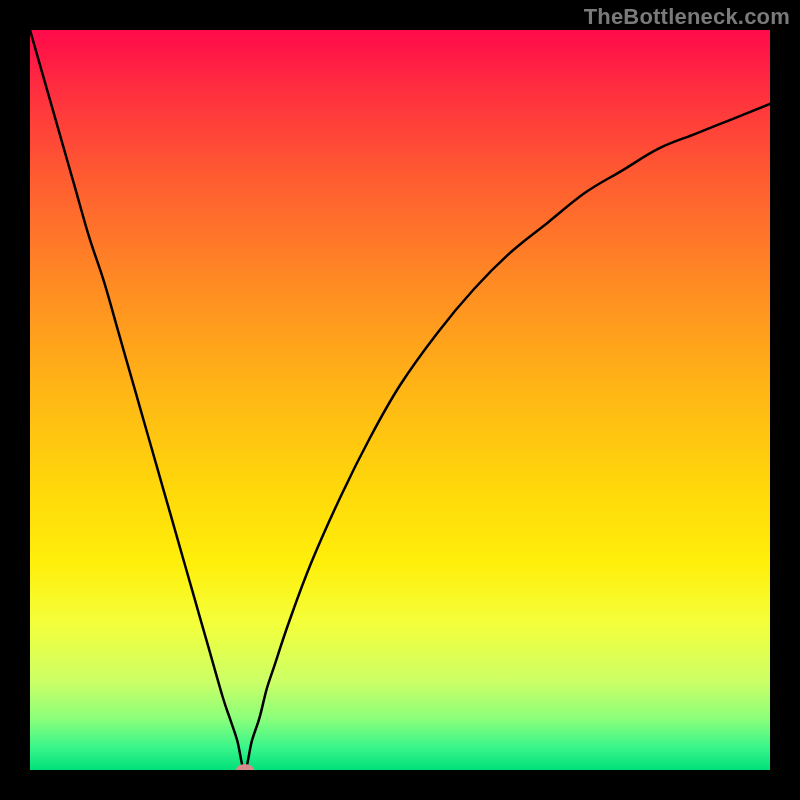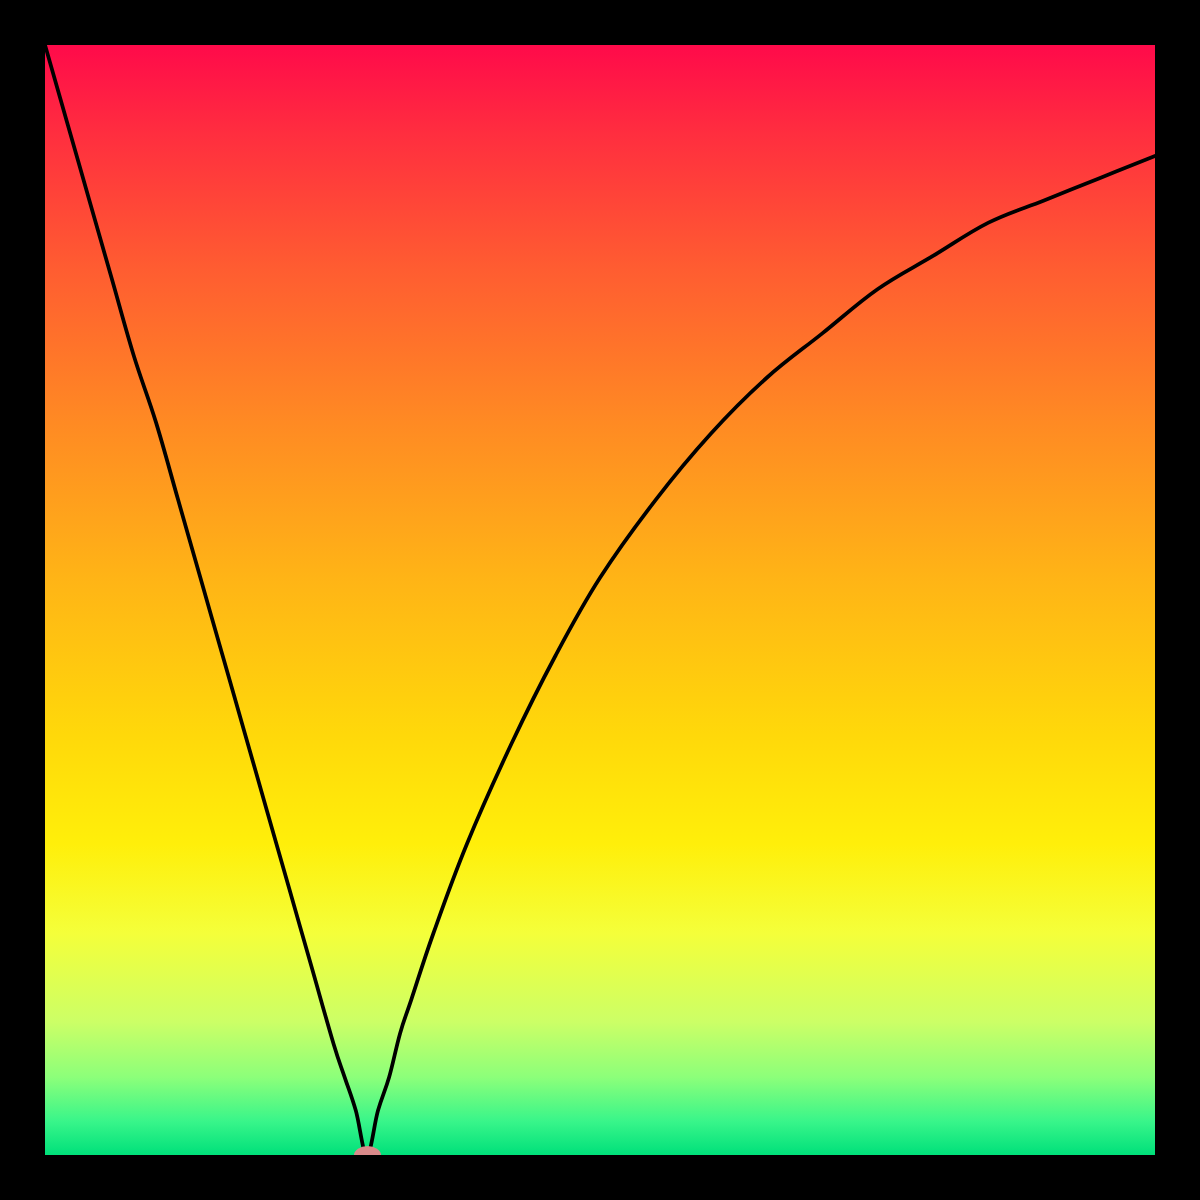--- a/index.html
+++ b/index.html
@@ -55,20 +55,21 @@
     height: 12px;
     border-radius: 50%;
     background: #d98a8a;
     transform: translate(-50%, -50%);
   }
 </style>
 </head>
 <body>
 
 <div class="frame">
+  <div class="watermark">TheBottleneck.com</div>
   <div class="plot-area">
     <div class="gradient-bg"></div>
     <svg class="curve-layer" width="740" height="740" viewBox="0 0 740 740" preserveAspectRatio="none">
       <path id="curvePath" d="M0,0 C2.664,9.323999999999991 9.472000000000001,33.15199999999995 14.8,51.799999999999955 C20.128,70.44799999999995 24.272000000000002,84.95200000000003 29.6,103.60000000000002 C34.928,122.24800000000002 39.071999999999996,136.75199999999998 44.4,155.39999999999998 C49.728,174.04799999999997 53.872,189.88400000000004 59.2,207.20000000000005 C64.528,224.51600000000005 68.672,234.28399999999996 74,251.59999999999997 C79.328,268.91599999999994 83.472,284.752 88.8,303.40000000000003 C94.128,322.04800000000006 98.272,336.552 103.60000000000001,355.2 C108.92800000000001,373.84799999999996 113.072,388.352 118.4,407 C123.72800000000001,425.648 127.87199999999999,440.152 133.2,458.8 C138.528,477.44800000000004 142.672,491.95200000000006 148,510.6 C153.328,529.248 157.472,543.752 162.8,562.4 C168.12800000000001,581.048 172.272,595.552 177.6,614.2 C182.928,632.8480000000001 188.404,652.68 192.4,666 C196.39600000000002,679.32 197.136,680.2080000000001 199.8,688.2 C202.46400000000003,696.192 204.53600000000003,701.076 207.20000000000002,710.4 C209.864,719.7239999999999 211.936,740 214.6,740 C217.26399999999998,740 219.33599999999998,719.7239999999999 222,710.4 C224.66400000000002,701.076 226.736,697.524 229.4,688.2 C232.06400000000002,678.8760000000001 234.136,667.924 236.8,658.6 C239.46400000000003,649.2760000000001 240.204,648.388 244.20000000000002,636.4 C248.19600000000003,624.4119999999999 252.34,610.648 259,592 C265.65999999999997,573.352 271.876,555.444 281.2,532.8 C290.524,510.15599999999995 300.144,488.844 310.8,466.2 C321.456,443.556 329.744,426.98 340.40000000000003,407 C351.05600000000004,387.02 358.012,373.84799999999996 370,355.2 C381.988,336.552 393.68000000000006,320.716 407.00000000000006,303.40000000000003 C420.32000000000005,286.08400000000006 430.68,273.652 444,259 C457.32,244.34799999999998 467.68,233.988 481,222 C494.32,210.012 504.68,203.05599999999998 518,192.39999999999998 C531.32,181.74399999999997 541.68,172.12399999999997 555,162.79999999999995 C568.32,153.47599999999994 578.68,148.5919999999999 592,140.5999999999999 C605.32,132.60799999999992 615.68,125.05999999999996 629,118.39999999999998 C642.32,111.74 652.68,108.92800000000003 666,103.60000000000002 C679.32,98.27200000000002 689.68,94.12799999999996 703,88.79999999999995 C716.32,83.47199999999995 733.34,76.66399999999999 740,74" fill="none" stroke="#000000" stroke-width="2.5" stroke-linecap="round" stroke-linejoin="round"></path>
     </svg>
     <div class="marker" id="marker" style="left: 214.6px; top: 740px; background: rgb(217, 138, 138);"></div>
   </div>
 </div>
 
 </body></html>

